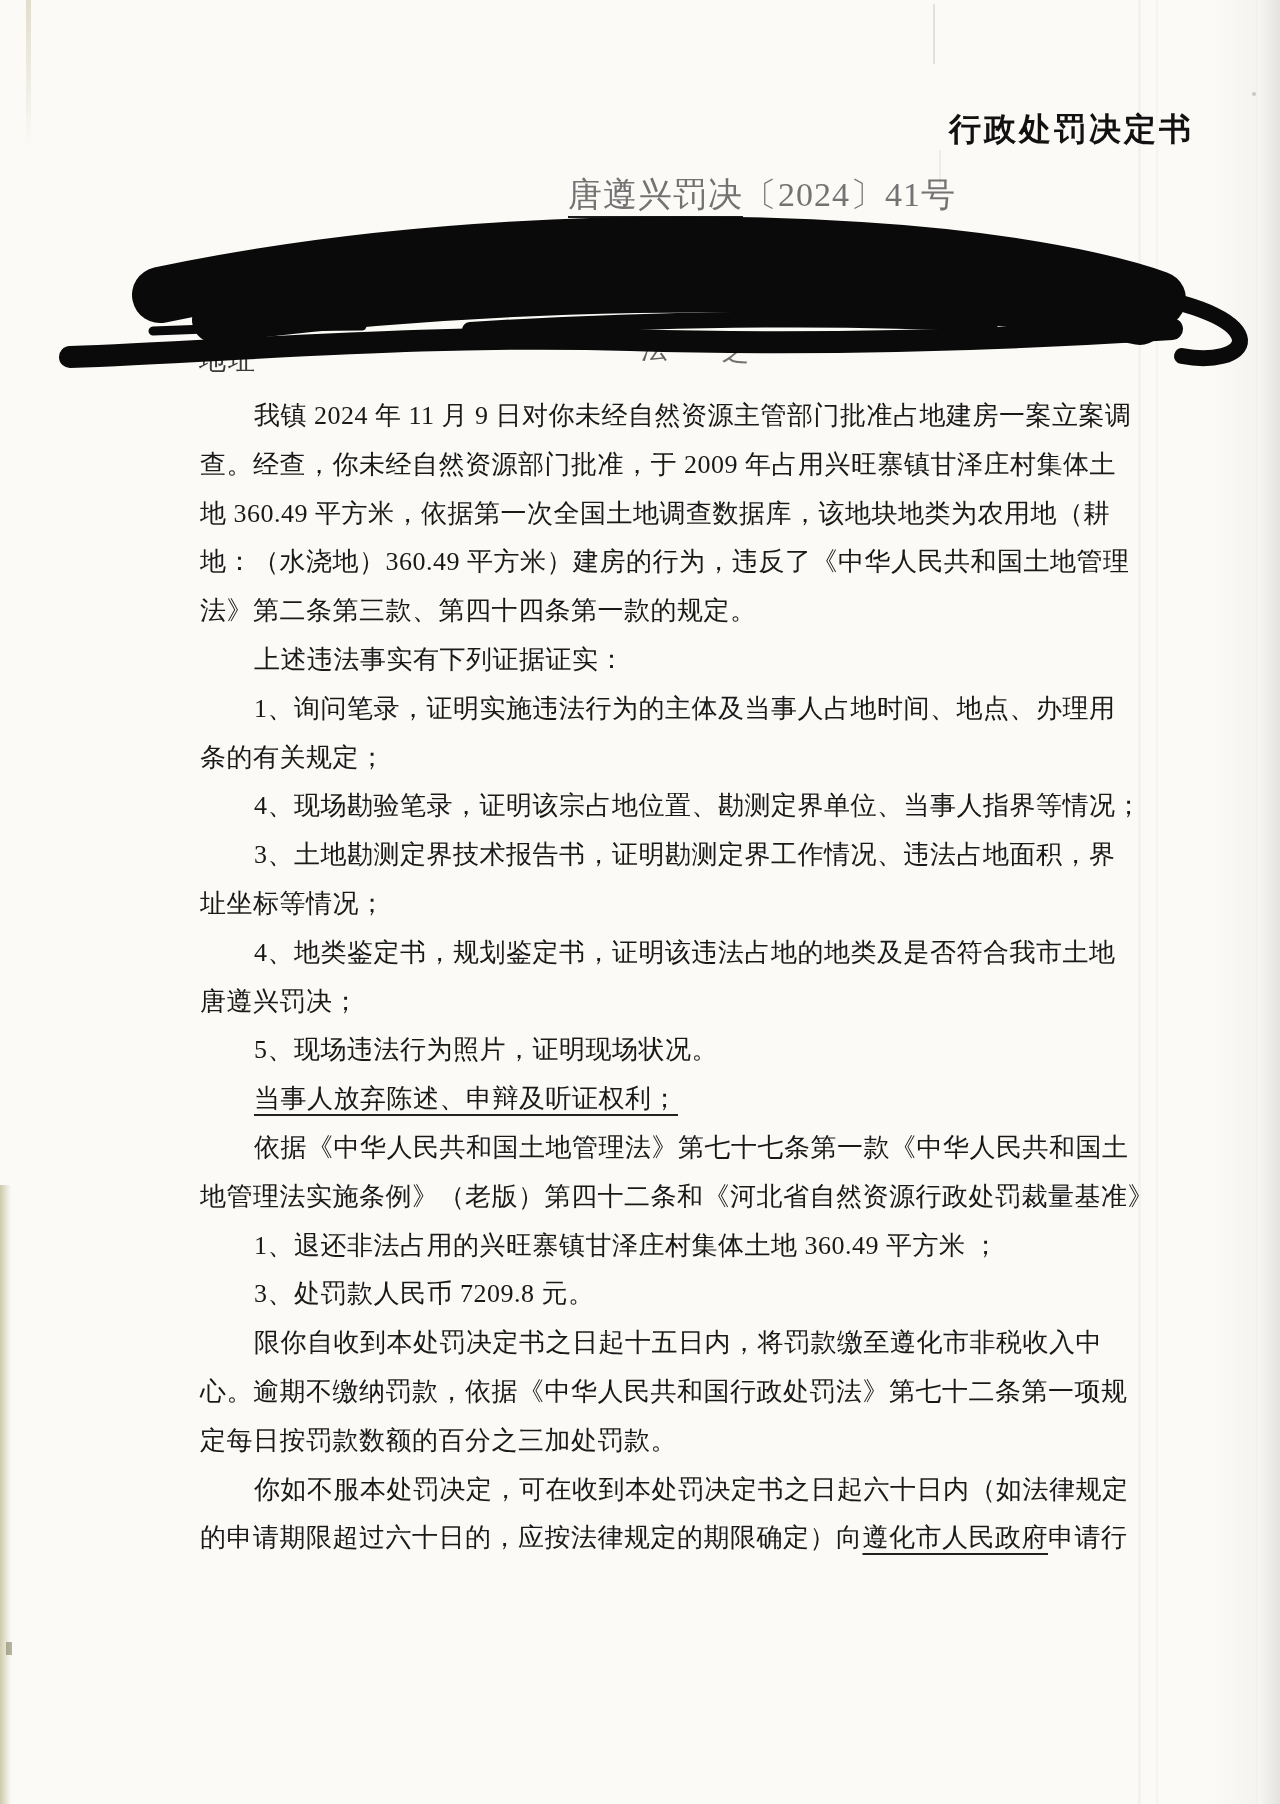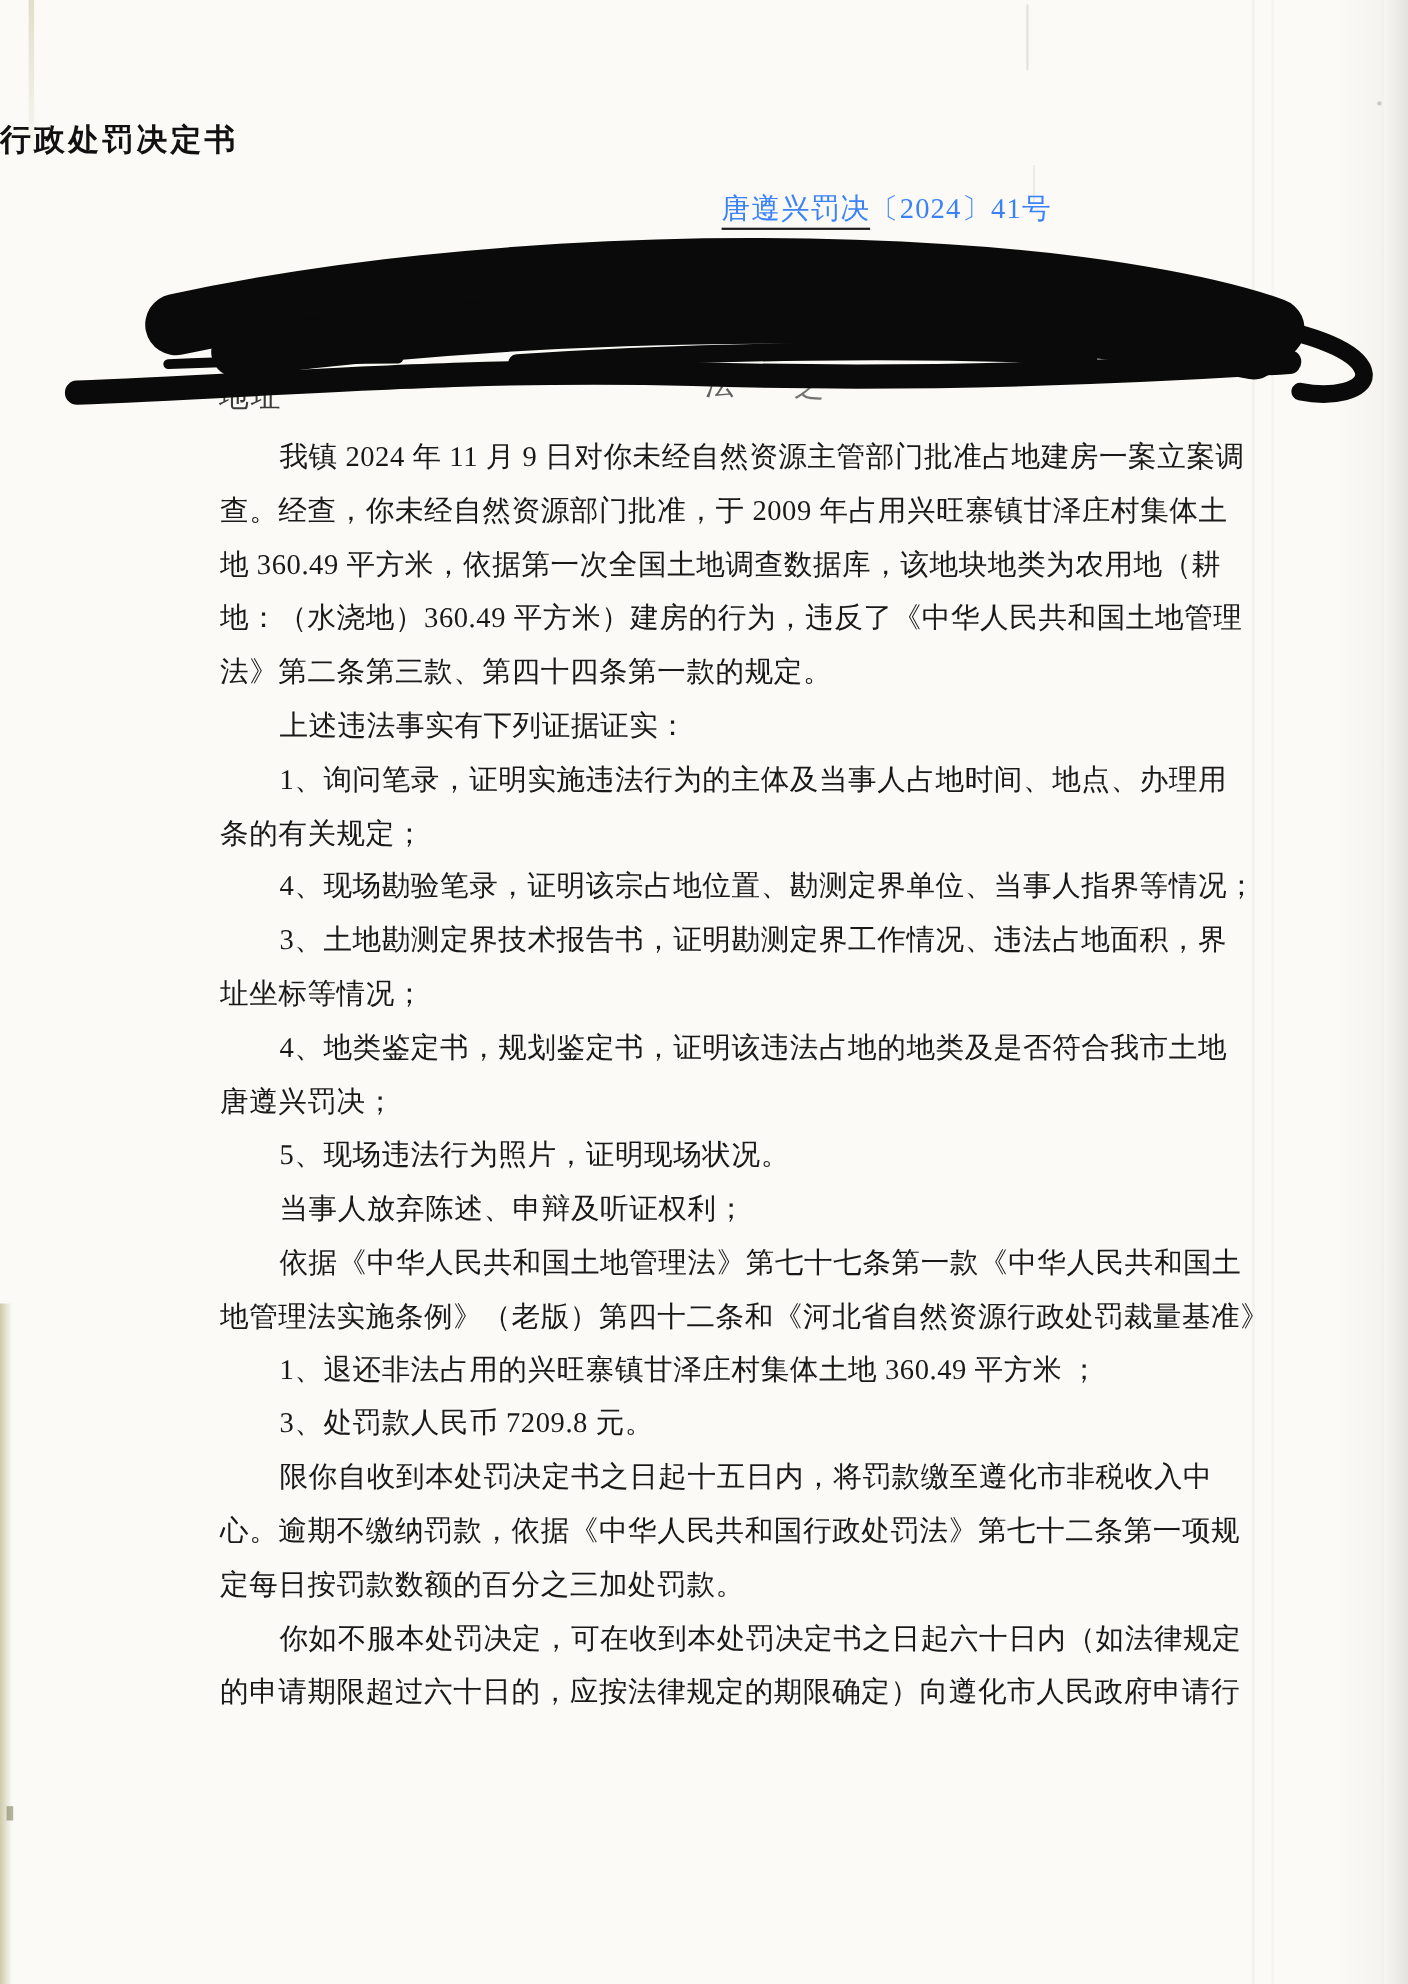--- a/index.html
+++ b/index.html
@@ -21,41 +21,42 @@
     background:linear-gradient(to right,rgba(176,170,118,0.6),rgba(176,170,118,0));}
   .left-strip-top{position:absolute;left:26px;top:0;width:5px;height:150px;
     background:linear-gradient(to bottom,rgba(176,170,118,0.35),rgba(176,170,118,0));}
   .dash1{position:absolute;left:933px;top:4px;width:2px;height:60px;background:rgba(100,100,92,0.16);}
   .dash2{position:absolute;left:939px;top:150px;width:2px;height:34px;background:rgba(100,100,92,0.09);}
   .speck1{position:absolute;left:1252px;top:92px;width:4px;height:4px;border-radius:50%;background:rgba(120,120,112,0.35);}
   .speck2{position:absolute;left:6px;top:1642px;width:6px;height:13px;background:rgba(96,90,52,0.45);}
   .speck3{position:absolute;left:196px;top:318px;width:3px;height:3px;border-radius:50%;background:rgba(90,90,85,0.4);}
 
   .title{
-    position:absolute;top:108px;left:0;width:1194px;text-align:left;
-    font-size:28px;font-weight:bold;letter-spacing:3px;color:#111;
+    position:absolute;top:108px;left:0;width:1194px;text-align:right;
+    font-size:32px;font-weight:bold;letter-spacing:3px;color:#111;
   }
   .docnum{
     position:absolute;top:172px;left:0;width:956px;text-align:right;
-    font-size:26px;letter-spacing:1px;color:#3b82f6;
+    font-size:34px;letter-spacing:1px;color:#737373;
   }
   .docnum .u{border-bottom:2px solid #1c1c1c;padding-bottom:3px;}
 
   
   .redact-frag{position:absolute;font-size:27px;color:#3a3a3a;letter-spacing:2px;z-index:1;}
   .frag-address{left:199px;top:342px;}
   .frag-a{left:641px;top:331px;opacity:0.8;}
   .frag-b{left:722px;top:333px;opacity:0.7;}
   .redaction-svg{position:absolute;left:0;top:0;z-index:2;}
 
   
   .body-block{position:absolute;left:200px;top:392px;width:910px;z-index:3;}
   .line{height:48.8px;line-height:48.8px;font-size:26px;white-space:nowrap;letter-spacing:0.5px;}
   .line.ind{padding-left:54px;}
   .line .u{
+    text-decoration:underline;
     text-decoration-thickness:2px;
     text-underline-offset:7px;
     text-decoration-color:#222;
   }
 </style>
 </head>
 <body>
 
 <div class="sheet">
 

